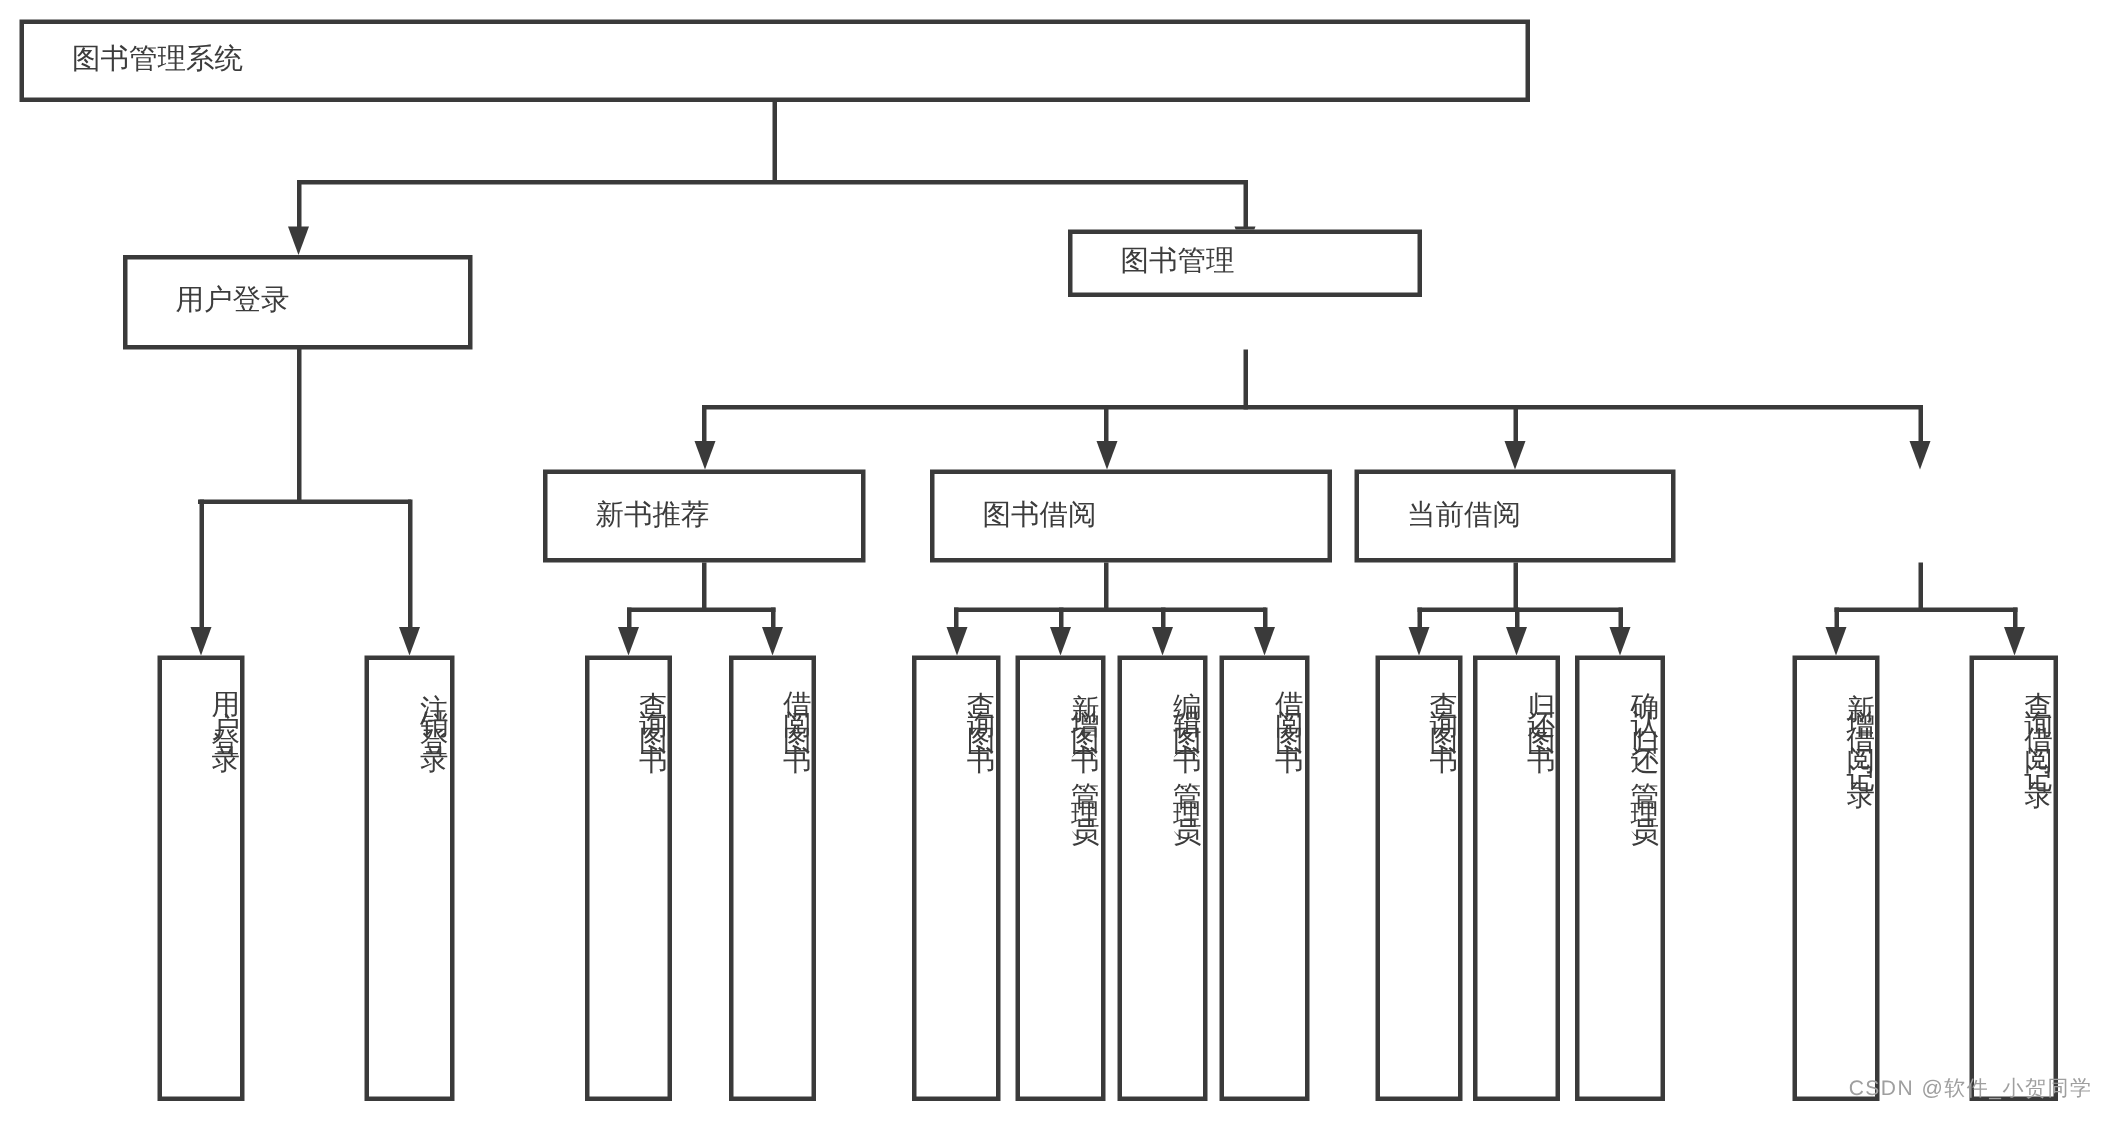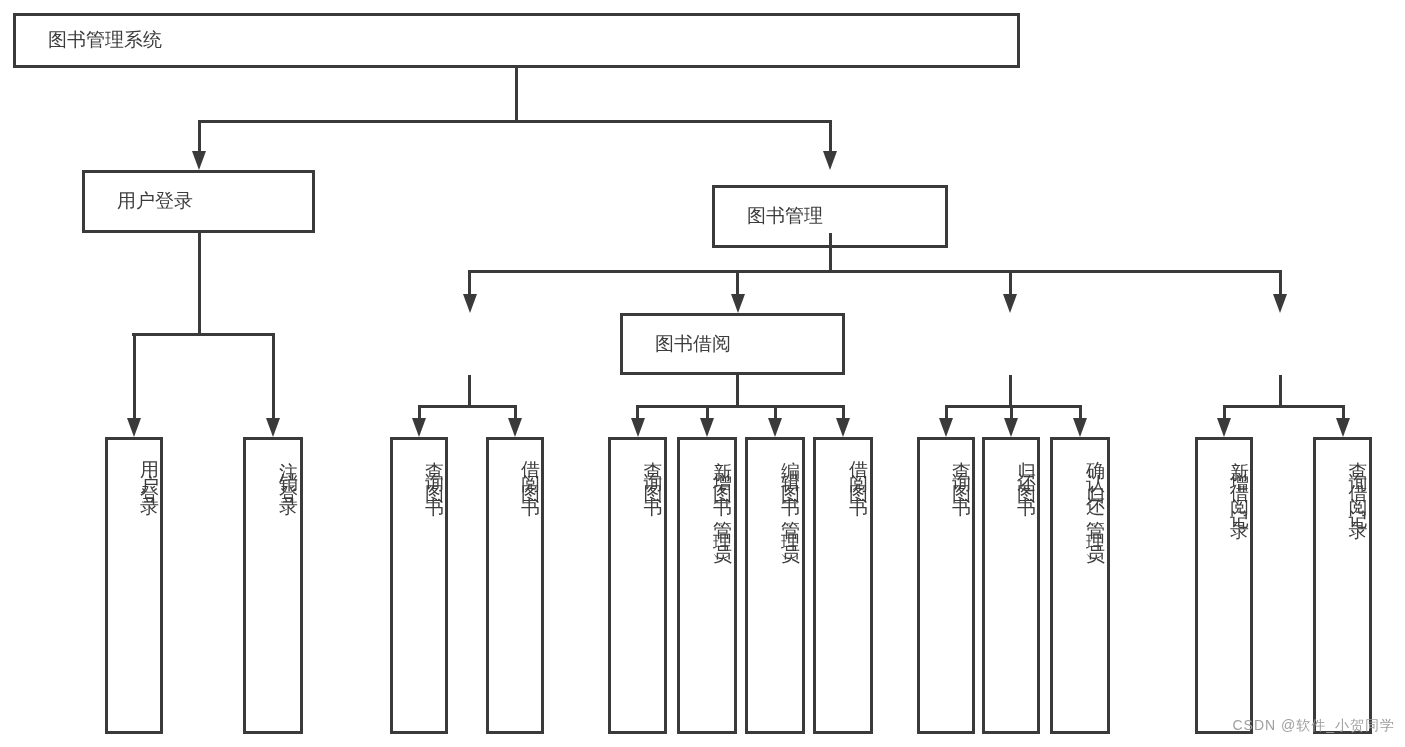--- a/index.html
+++ b/index.html
@@ -45,21 +45,21 @@
   <div class="line" style="left:515px;top:68px;width:3px;height:54px;"></div>
   <div class="line" style="left:198px;top:120px;width:633px;height:3px;"></div>
   <div class="line" style="left:197.5px;top:120px;width:3px;height:33px;"></div>
   <div class="arrow" style="left:192px;top:151px;"></div>
   <div class="line" style="left:828.5px;top:120px;width:3px;height:33px;"></div>
   <div class="arrow" style="left:823px;top:151px;"></div>
 
   <div class="box" style="left:82px;top:170px;width:233px;height:63px;">
     <span>用户登录</span>
   </div>
-  <div class="box" style="left:712px;top:185px;width:236px;height:63px;">
+  <div class="box" style="left:712px;top:153px;width:236px;height:45px;">
     <span>图书管理</span>
   </div>
 
   <div class="line" style="left:197.5px;top:232px;width:3px;height:104px;"></div>
   <div class="line" style="left:132px;top:333px;width:142px;height:3px;"></div>
   <div class="line" style="left:132.5px;top:333px;width:3px;height:87px;"></div>
   <div class="arrow" style="left:127px;top:418px;"></div>
   <div class="line" style="left:271.5px;top:333px;width:3px;height:87px;"></div>
   <div class="arrow" style="left:266px;top:418px;"></div>
 
@@ -67,22 +67,28 @@
   <div class="line" style="left:468px;top:270px;width:813px;height:3px;"></div>
   <div class="line" style="left:468px;top:270px;width:3px;height:27px;"></div>
   <div class="arrow" style="left:462.5px;top:294px;"></div>
   <div class="line" style="left:736px;top:270px;width:3px;height:27px;"></div>
   <div class="arrow" style="left:730.5px;top:294px;"></div>
   <div class="line" style="left:1008.5px;top:270px;width:3px;height:27px;"></div>
   <div class="arrow" style="left:1003px;top:294px;"></div>
   <div class="line" style="left:1278.5px;top:270px;width:3px;height:27px;"></div>
   <div class="arrow" style="left:1273px;top:294px;"></div>
 
-  <div class="box" style="left:620px;top:313px;width:225px;height:62px;">
+  <div class="box" style="left:362px;top:313px;width:215px;height:62px;">
+    <span>新书推荐</span>
+  </div>
+  <div class="box" style="left:620px;top:313px;width:268px;height:62px;">
     <span>图书借阅</span>
+  </div>
+  <div class="box" style="left:903px;top:313px;width:214px;height:62px;">
+    <span>当前借阅</span>
   </div>
 
   <div class="line" style="left:468px;top:375px;width:3px;height:33px;"></div>
   <div class="line" style="left:417.5px;top:405px;width:99px;height:3px;"></div>
   <div class="line" style="left:417.5px;top:405px;width:3px;height:15px;"></div>
   <div class="arrow" style="left:412px;top:418px;"></div>
   <div class="line" style="left:513.5px;top:405px;width:3px;height:15px;"></div>
   <div class="arrow" style="left:508px;top:418px;"></div>
 
   <div class="line" style="left:736px;top:375px;width:3px;height:33px;"></div>

